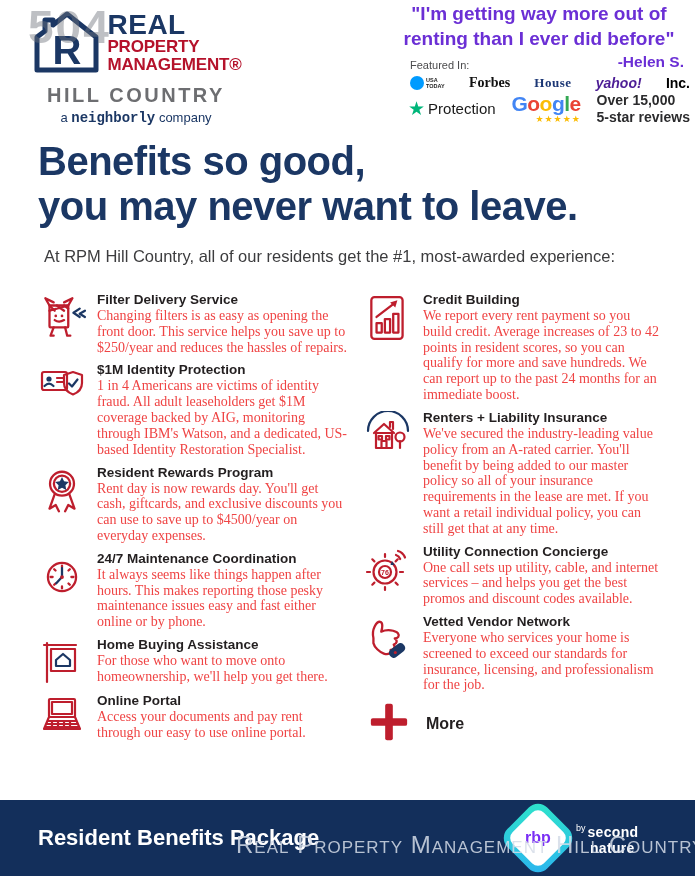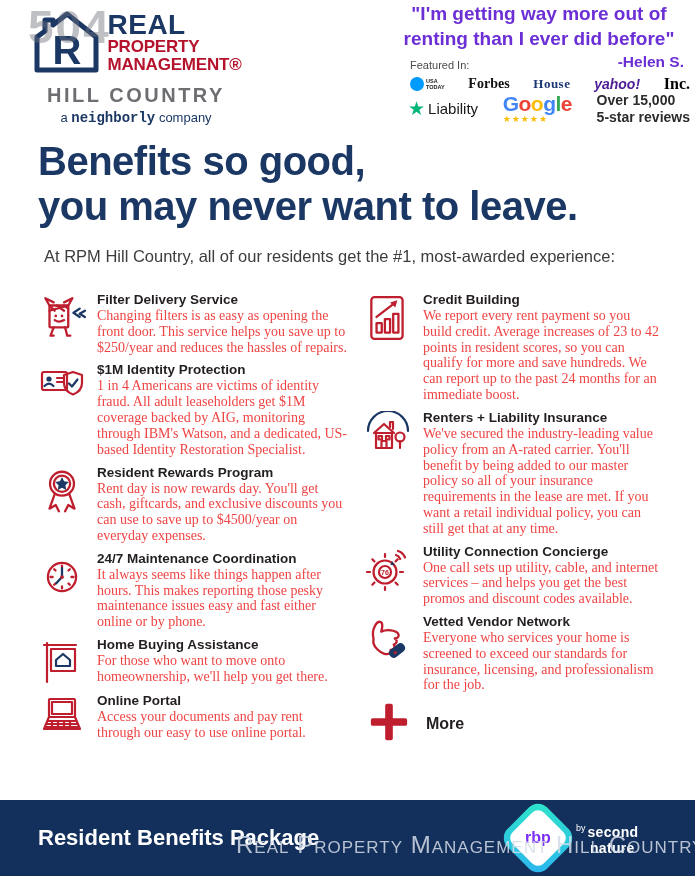--- a/index.html
+++ b/index.html
@@ -26,28 +26,28 @@
   
   .featured { position:absolute; left:410px; top:59px; width:280px; }
   .featured-label { font-size:11px; color:#4b4b4d; }
   .featured-row { display:flex; align-items:center; justify-content:space-between; margin-top:4px; }
   .usatoday { display:flex; align-items:center; gap:2px; }
   .usatoday .dot { width:14px; height:14px; border-radius:50%; background:#009bff; }
   .usatoday .txt { font-size:5.5px; font-weight:bold; color:#1a1a1a; line-height:1.1; }
   .forbes { font-family:"Liberation Serif", serif; font-weight:bold; font-size:14px; color:#111; }
   .house { font-family:"Liberation Serif", serif; font-weight:bold; font-size:13px; color:#1c3775; letter-spacing:0.5px; }
   .yahoo { font-weight:bold; font-size:14px; color:#4c1d95; font-style:italic; }
-  .inc { font-family:Liberation Serif, serif; font-weight:bold; font-size:16px; color:#000; }
+  .inc { font-family:Liberation Sans, sans-serif; font-weight:bold; font-size:14px; color:#000; }
 
   
   .reviews { position:absolute; left:408px; top:92px; width:282px; display:flex; align-items:center; justify-content:space-between; }
   .trustpilot { display:flex; align-items:center; gap:3px; }
   .tp-star { color:#00b67a; font-size:19px; line-height:1; }
   .tp-name { font-size:15px; color:#191919; font-weight:500; }
-  .google { text-align:left; }
+  .google { text-align:right; }
   .google .letters { font-size:21px; font-weight:bold; letter-spacing:-0.5px; line-height:0.95; }
   .g-blue { color:#4285f4; } .g-red { color:#ea4335; } .g-yellow { color:#fbbc05; } .g-green { color:#34a853; }
   .google .stars { font-size:9px; color:#fbbc05; letter-spacing:1px; }
   .rev-summary { font-size:14px; font-weight:bold; color:#2b2b2d; line-height:1.2; }
 
   
   .headline { position:absolute; left:38px; top:139px; font-size:40px; font-weight:bold;
               color:#1b3764; line-height:1.12; letter-spacing:-0.5px; }
   .subheadline { position:absolute; left:44px; top:247px; font-size:16.5px; color:#3c3c3e; }
 
@@ -130,21 +130,21 @@
       <span class="forbes">Forbes</span>
       <span class="house">House</span>
       <span class="yahoo">yahoo!</span>
       <span class="inc">Inc.</span>
     </div>
   </div>
 
   <div class="reviews">
     <span class="trustpilot">
       <span class="tp-star">★</span>
-      <span class="tp-name">Liability</span>
+      <span class="tp-name">Protection</span>
     </span>
     <span class="google">
       <div class="letters">
         <span class="g-blue">G</span><span class="g-red">o</span><span class="g-yellow">o</span><span class="g-blue">g</span><span class="g-green">l</span><span class="g-red">e</span>
       </div>
       <div class="stars">★★★★★</div>
     </span>
     <span class="rev-summary">
       <div>Over 15,000</div>
       <div>5-star reviews</div>

